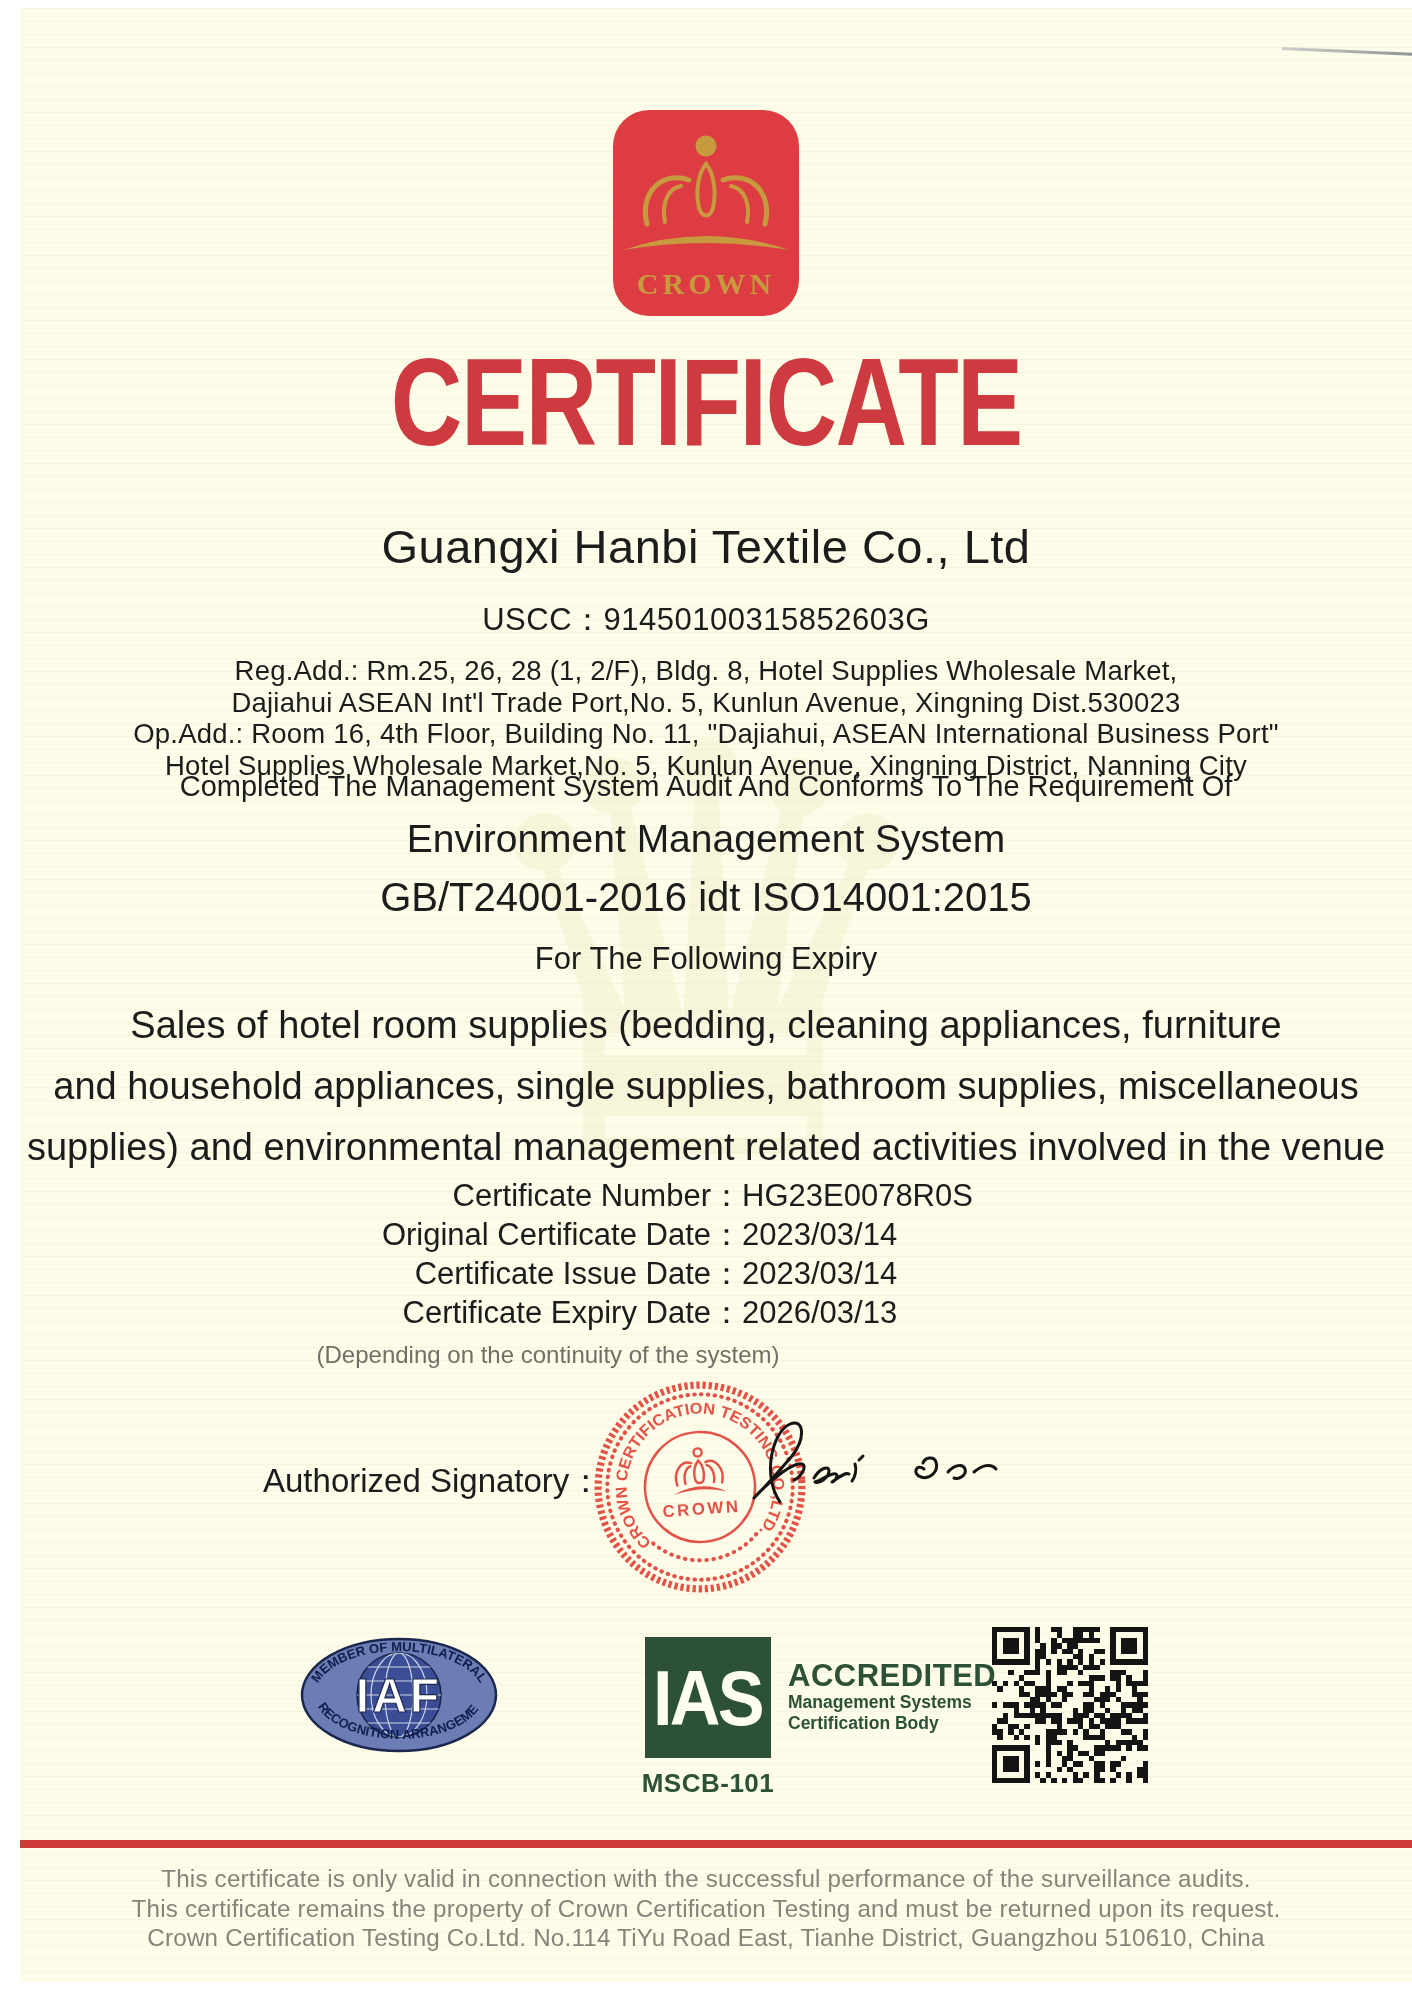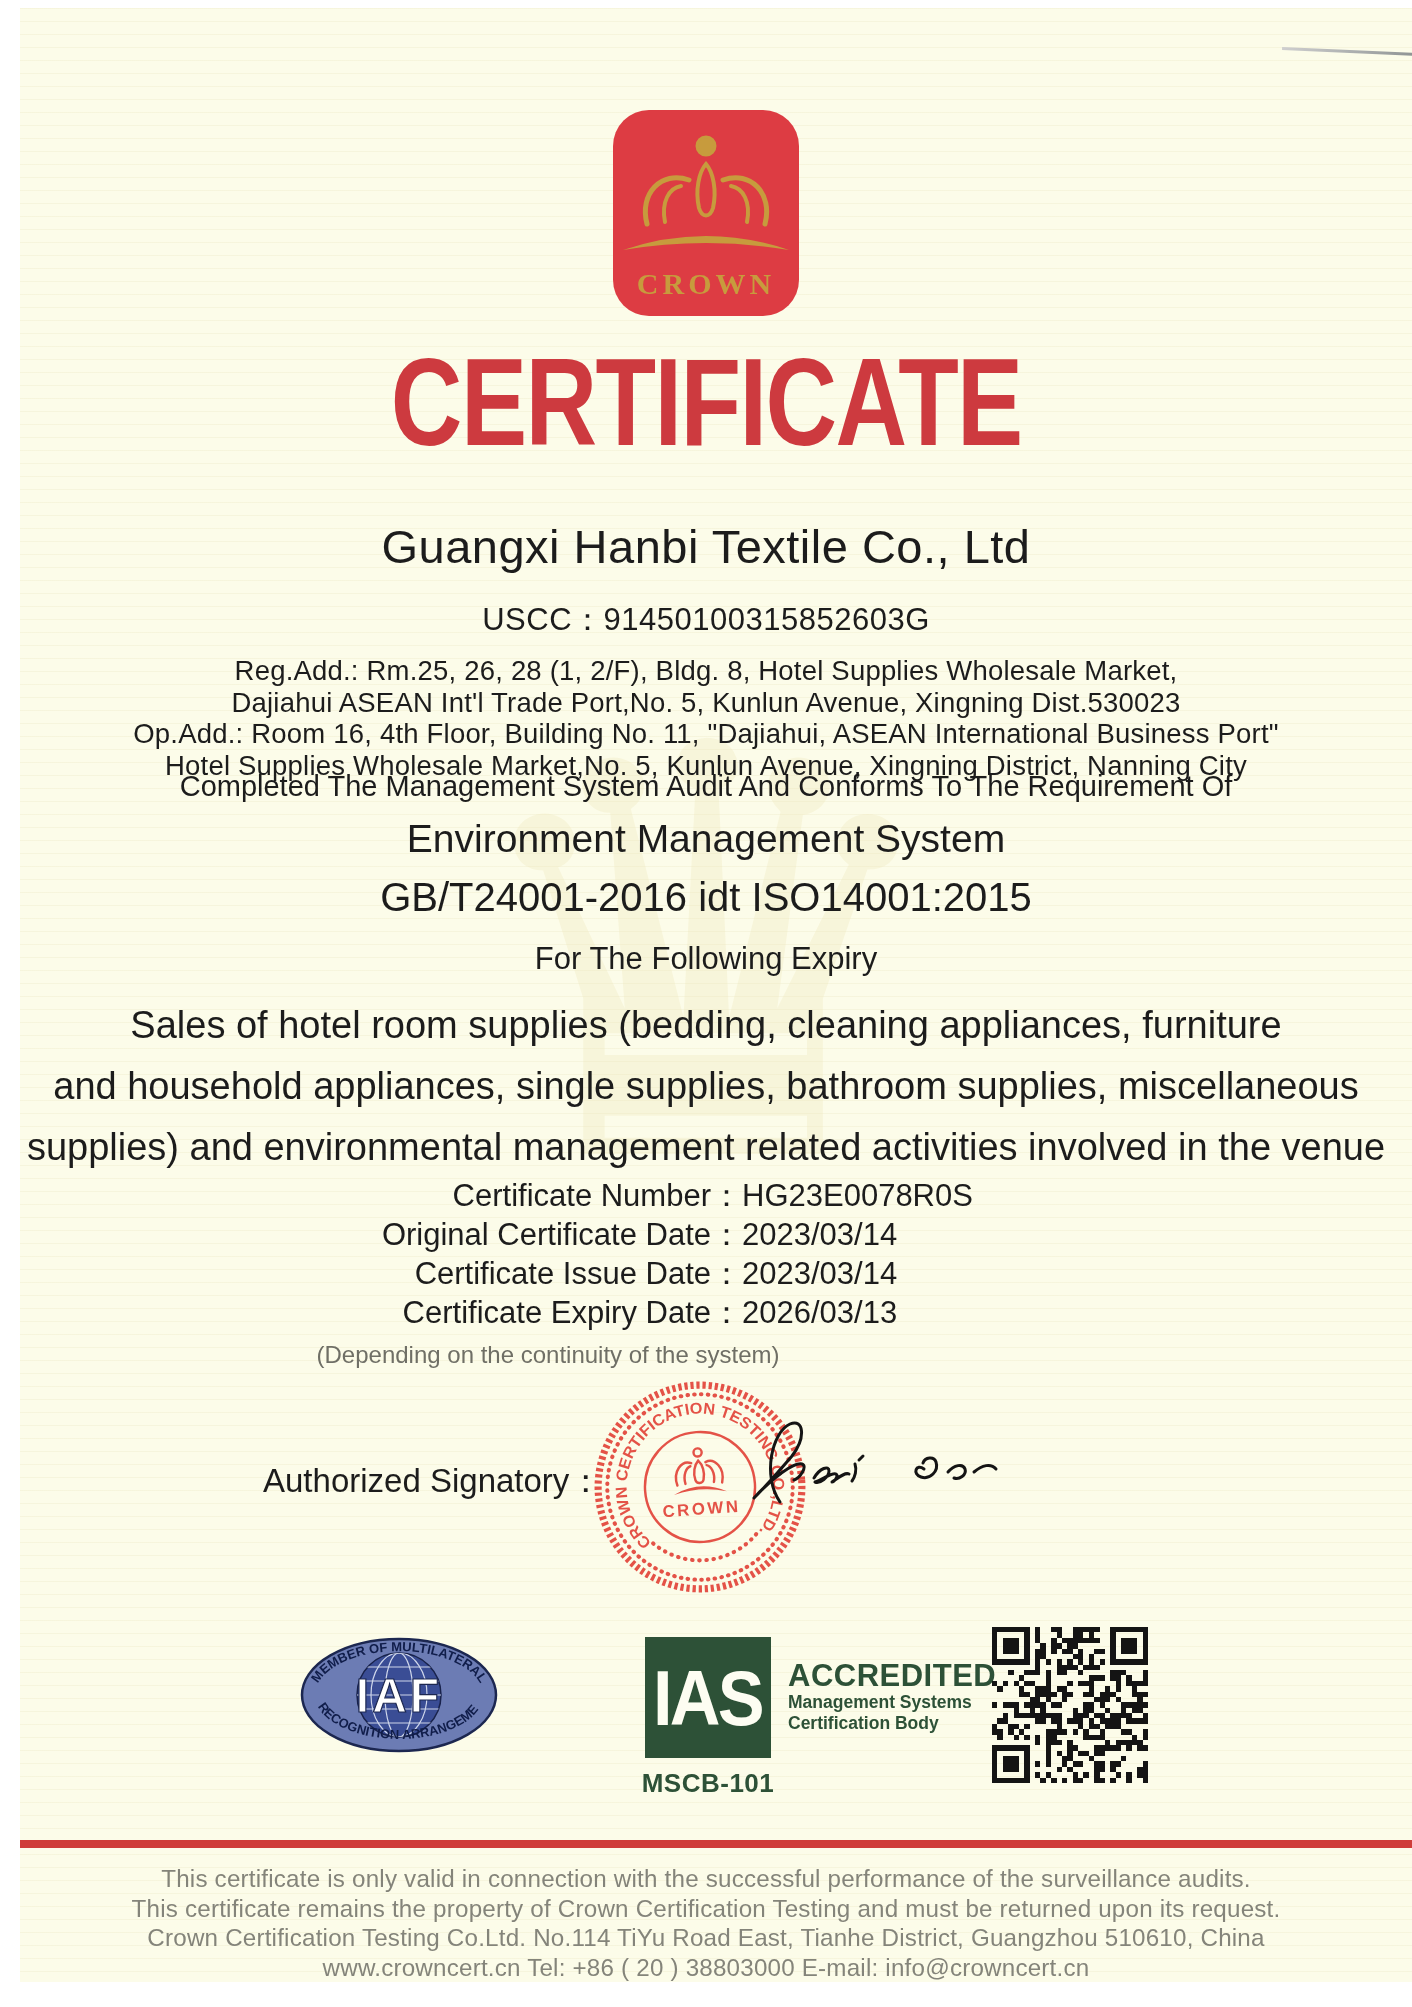--- a/index.html
+++ b/index.html
@@ -236,14 +236,13 @@
   <svg id="qr-svg" width="156" height="156" viewBox="0 0 29 29" shape-rendering="crispEdges">
       <path d="M0,0h1v1h-1zM1,0h1v1h-1zM2,0h1v1h-1zM3,0h1v1h-1zM4,0h1v1h-1zM5,0h1v1h-1zM6,0h1v1h-1zM8,0h1v1h-1zM11,0h1v1h-1zM12,0h1v1h-1zM15,0h1v1h-1zM16,0h1v1h-1zM17,0h1v1h-1zM18,0h1v1h-1zM19,0h1v1h-1zM22,0h1v1h-1zM23,0h1v1h-1zM24,0h1v1h-1zM25,0h1v1h-1zM26,0h1v1h-1zM27,0h1v1h-1zM28,0h1v1h-1zM0,1h1v1h-1zM6,1h1v1h-1zM8,1h1v1h-1zM12,1h1v1h-1zM15,1h1v1h-1zM16,1h1v1h-1zM18,1h1v1h-1zM22,1h1v1h-1zM28,1h1v1h-1zM0,2h1v1h-1zM2,2h1v1h-1zM3,2h1v1h-1zM4,2h1v1h-1zM6,2h1v1h-1zM8,2h1v1h-1zM11,2h1v1h-1zM13,2h1v1h-1zM14,2h1v1h-1zM15,2h1v1h-1zM16,2h1v1h-1zM17,2h1v1h-1zM18,2h1v1h-1zM19,2h1v1h-1zM22,2h1v1h-1zM24,2h1v1h-1zM25,2h1v1h-1zM26,2h1v1h-1zM28,2h1v1h-1zM0,3h1v1h-1zM2,3h1v1h-1zM3,3h1v1h-1zM4,3h1v1h-1zM6,3h1v1h-1zM9,3h1v1h-1zM11,3h1v1h-1zM12,3h1v1h-1zM14,3h1v1h-1zM15,3h1v1h-1zM22,3h1v1h-1zM24,3h1v1h-1zM25,3h1v1h-1zM26,3h1v1h-1zM28,3h1v1h-1zM0,4h1v1h-1zM2,4h1v1h-1zM3,4h1v1h-1zM4,4h1v1h-1zM6,4h1v1h-1zM8,4h1v1h-1zM9,4h1v1h-1zM11,4h1v1h-1zM13,4h1v1h-1zM14,4h1v1h-1zM16,4h1v1h-1zM19,4h1v1h-1zM20,4h1v1h-1zM22,4h1v1h-1zM24,4h1v1h-1zM25,4h1v1h-1zM26,4h1v1h-1zM28,4h1v1h-1zM0,5h1v1h-1zM6,5h1v1h-1zM8,5h1v1h-1zM9,5h1v1h-1zM15,5h1v1h-1zM16,5h1v1h-1zM18,5h1v1h-1zM22,5h1v1h-1zM28,5h1v1h-1zM0,6h1v1h-1zM1,6h1v1h-1zM2,6h1v1h-1zM3,6h1v1h-1zM4,6h1v1h-1zM5,6h1v1h-1zM6,6h1v1h-1zM8,6h1v1h-1zM10,6h1v1h-1zM12,6h1v1h-1zM14,6h1v1h-1zM16,6h1v1h-1zM18,6h1v1h-1zM20,6h1v1h-1zM22,6h1v1h-1zM23,6h1v1h-1zM24,6h1v1h-1zM25,6h1v1h-1zM26,6h1v1h-1zM27,6h1v1h-1zM28,6h1v1h-1zM8,7h1v1h-1zM12,7h1v1h-1zM13,7h1v1h-1zM14,7h1v1h-1zM15,7h1v1h-1zM17,7h1v1h-1zM18,7h1v1h-1zM19,7h1v1h-1zM3,8h1v1h-1zM6,8h1v1h-1zM7,8h1v1h-1zM8,8h1v1h-1zM10,8h1v1h-1zM12,8h1v1h-1zM13,8h1v1h-1zM16,8h1v1h-1zM22,8h1v1h-1zM23,8h1v1h-1zM24,8h1v1h-1zM28,8h1v1h-1zM5,9h1v1h-1zM10,9h1v1h-1zM18,9h1v1h-1zM19,9h1v1h-1zM20,9h1v1h-1zM22,9h1v1h-1zM23,9h1v1h-1zM25,9h1v1h-1zM28,9h1v1h-1zM0,10h1v1h-1zM2,10h1v1h-1zM4,10h1v1h-1zM6,10h1v1h-1zM7,10h1v1h-1zM10,10h1v1h-1zM14,10h1v1h-1zM16,10h1v1h-1zM17,10h1v1h-1zM18,10h1v1h-1zM23,10h1v1h-1zM25,10h1v1h-1zM26,10h1v1h-1zM27,10h1v1h-1zM28,10h1v1h-1zM1,11h1v1h-1zM5,11h1v1h-1zM8,11h1v1h-1zM9,11h1v1h-1zM10,11h1v1h-1zM12,11h1v1h-1zM13,11h1v1h-1zM18,11h1v1h-1zM21,11h1v1h-1zM23,11h1v1h-1zM26,11h1v1h-1zM5,12h1v1h-1zM6,12h1v1h-1zM8,12h1v1h-1zM9,12h1v1h-1zM10,12h1v1h-1zM11,12h1v1h-1zM13,12h1v1h-1zM14,12h1v1h-1zM17,12h1v1h-1zM18,12h1v1h-1zM20,12h1v1h-1zM21,12h1v1h-1zM22,12h1v1h-1zM26,12h1v1h-1zM27,12h1v1h-1zM28,12h1v1h-1zM7,13h1v1h-1zM8,13h1v1h-1zM10,13h1v1h-1zM13,13h1v1h-1zM19,13h1v1h-1zM20,13h1v1h-1zM21,13h1v1h-1zM23,13h1v1h-1zM27,13h1v1h-1zM0,14h1v1h-1zM2,14h1v1h-1zM3,14h1v1h-1zM4,14h1v1h-1zM6,14h1v1h-1zM7,14h1v1h-1zM8,14h1v1h-1zM9,14h1v1h-1zM11,14h1v1h-1zM12,14h1v1h-1zM17,14h1v1h-1zM18,14h1v1h-1zM20,14h1v1h-1zM24,14h1v1h-1zM25,14h1v1h-1zM26,14h1v1h-1zM27,14h1v1h-1zM28,14h1v1h-1zM4,15h1v1h-1zM7,15h1v1h-1zM9,15h1v1h-1zM15,15h1v1h-1zM17,15h1v1h-1zM18,15h1v1h-1zM21,15h1v1h-1zM24,15h1v1h-1zM26,15h1v1h-1zM27,15h1v1h-1zM2,16h1v1h-1zM4,16h1v1h-1zM5,16h1v1h-1zM6,16h1v1h-1zM7,16h1v1h-1zM8,16h1v1h-1zM9,16h1v1h-1zM10,16h1v1h-1zM11,16h1v1h-1zM12,16h1v1h-1zM15,16h1v1h-1zM16,16h1v1h-1zM17,16h1v1h-1zM19,16h1v1h-1zM20,16h1v1h-1zM22,16h1v1h-1zM23,16h1v1h-1zM24,16h1v1h-1zM25,16h1v1h-1zM28,16h1v1h-1zM1,17h1v1h-1zM2,17h1v1h-1zM8,17h1v1h-1zM9,17h1v1h-1zM11,17h1v1h-1zM12,17h1v1h-1zM14,17h1v1h-1zM15,17h1v1h-1zM16,17h1v1h-1zM18,17h1v1h-1zM20,17h1v1h-1zM21,17h1v1h-1zM22,17h1v1h-1zM23,17h1v1h-1zM25,17h1v1h-1zM26,17h1v1h-1zM27,17h1v1h-1zM28,17h1v1h-1zM0,18h1v1h-1zM3,18h1v1h-1zM4,18h1v1h-1zM6,18h1v1h-1zM12,18h1v1h-1zM16,18h1v1h-1zM18,18h1v1h-1zM19,18h1v1h-1zM21,18h1v1h-1zM22,18h1v1h-1zM23,18h1v1h-1zM0,19h1v1h-1zM1,19h1v1h-1zM3,19h1v1h-1zM5,19h1v1h-1zM10,19h1v1h-1zM11,19h1v1h-1zM12,19h1v1h-1zM13,19h1v1h-1zM15,19h1v1h-1zM17,19h1v1h-1zM20,19h1v1h-1zM24,19h1v1h-1zM25,19h1v1h-1zM28,19h1v1h-1zM1,20h1v1h-1zM4,20h1v1h-1zM6,20h1v1h-1zM8,20h1v1h-1zM10,20h1v1h-1zM11,20h1v1h-1zM17,20h1v1h-1zM18,20h1v1h-1zM19,20h1v1h-1zM20,20h1v1h-1zM26,20h1v1h-1zM28,20h1v1h-1zM8,21h1v1h-1zM10,21h1v1h-1zM11,21h1v1h-1zM12,21h1v1h-1zM14,21h1v1h-1zM21,21h1v1h-1zM23,21h1v1h-1zM24,21h1v1h-1zM25,21h1v1h-1zM26,21h1v1h-1zM27,21h1v1h-1zM0,22h1v1h-1zM1,22h1v1h-1zM2,22h1v1h-1zM3,22h1v1h-1zM4,22h1v1h-1zM5,22h1v1h-1zM6,22h1v1h-1zM10,22h1v1h-1zM14,22h1v1h-1zM15,22h1v1h-1zM19,22h1v1h-1zM20,22h1v1h-1zM21,22h1v1h-1zM22,22h1v1h-1zM23,22h1v1h-1zM25,22h1v1h-1zM27,22h1v1h-1zM28,22h1v1h-1zM0,23h1v1h-1zM6,23h1v1h-1zM10,23h1v1h-1zM12,23h1v1h-1zM14,23h1v1h-1zM16,23h1v1h-1zM17,23h1v1h-1zM19,23h1v1h-1zM20,23h1v1h-1zM0,24h1v1h-1zM2,24h1v1h-1zM3,24h1v1h-1zM4,24h1v1h-1zM6,24h1v1h-1zM10,24h1v1h-1zM13,24h1v1h-1zM14,24h1v1h-1zM18,24h1v1h-1zM24,24h1v1h-1zM0,25h1v1h-1zM2,25h1v1h-1zM3,25h1v1h-1zM4,25h1v1h-1zM6,25h1v1h-1zM8,25h1v1h-1zM10,25h1v1h-1zM13,25h1v1h-1zM15,25h1v1h-1zM16,25h1v1h-1zM19,25h1v1h-1zM20,25h1v1h-1zM22,25h1v1h-1zM23,25h1v1h-1zM28,25h1v1h-1zM0,26h1v1h-1zM2,26h1v1h-1zM3,26h1v1h-1zM4,26h1v1h-1zM6,26h1v1h-1zM12,26h1v1h-1zM14,26h1v1h-1zM19,26h1v1h-1zM20,26h1v1h-1zM22,26h1v1h-1zM27,26h1v1h-1zM28,26h1v1h-1zM0,27h1v1h-1zM6,27h1v1h-1zM8,27h1v1h-1zM10,27h1v1h-1zM15,27h1v1h-1zM17,27h1v1h-1zM19,27h1v1h-1zM23,27h1v1h-1zM25,27h1v1h-1zM27,27h1v1h-1zM28,27h1v1h-1zM0,28h1v1h-1zM1,28h1v1h-1zM2,28h1v1h-1zM3,28h1v1h-1zM4,28h1v1h-1zM5,28h1v1h-1zM6,28h1v1h-1zM9,28h1v1h-1zM11,28h1v1h-1zM13,28h1v1h-1zM15,28h1v1h-1zM16,28h1v1h-1zM19,28h1v1h-1zM20,28h1v1h-1zM22,28h1v1h-1zM25,28h1v1h-1zM28,28h1v1h-1z" fill="#141414"></path>
     </svg>
 </div>
 
 <div class="abs divider"></div>
 <div class="center footer">
   <div>This certificate is only valid in connection with the successful performance of the surveillance audits.</div>
   <div>This certificate remains the property of Crown Certification Testing and must be returned upon its request.</div>
   <div>Crown Certification Testing Co.Ltd.  No.114 TiYu Road East, Tianhe District, Guangzhou 510610, China</div>
-  <div>www.crowncert.cn   Tel: +86 ( 20 ) 38803000   E-mail: info@crowncert.cn</div>
 </div>
 
 </body></html>

